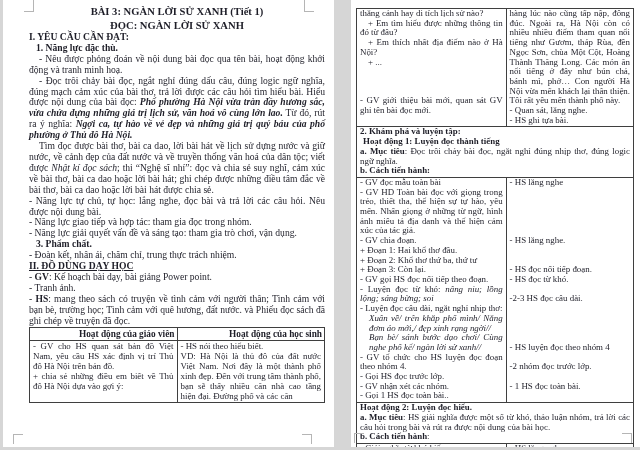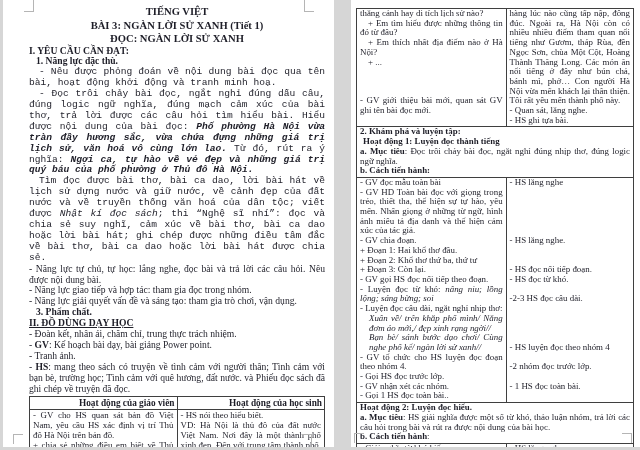--- a/index.html
+++ b/index.html
@@ -10,21 +10,21 @@
           font-family:"Liberation Serif","DejaVu Serif",serif;color:var(--ink);overflow:hidden;}
   .page{position:absolute;top:0;background:var(--page);height:447px;overflow:hidden;box-sizing:border-box;}
   .page-1{left:3px;width:331px;padding:5px 9px 0 26px;}
   .page-2{left:351px;width:289px;padding:6px 6px 0 5px;}
 
   
   .titles p{margin:0;text-align:center;font-size:10.6px;line-height:13.5px;}
 
   
   .body p{margin:0;font-size:9.6px;line-height:10.9px;text-align:justify;}
-  p.ind{text-indent:10px;font-family:Liberation Mono, monospace;}
+  p.ind{text-indent:10px;}
   p.pad{padding-left:7px;}
   p.pad2{padding-left:3px;}
   p.plus{text-indent:8px;}
   p.poem{padding-left:9px;}
 
   
   span.b{font-weight:bold;}
   span.i{font-style:italic;}
   span.bi{font-weight:bold;font-style:italic;}
   span.bu{font-weight:bold;text-decoration:underline;}
@@ -54,36 +54,35 @@
   .p2bl{left:354px;top:433px;}
   .p2br{left:622px;top:433px;}
 </style>
 </head>
 <body>
 
 <div class="canvas">
 
   <div class="page page-1">
     <div class="titles">
-        <p><span class="b">TIẾNG VIỆT</span></p>
         <p><span class="b">BÀI 3: NGÀN LỜI SỬ XANH (Tiết 1)</span></p>
         <p><span class="b">ĐỌC: NGÀN LỜI SỬ XANH</span></p>
       </div>
     <div class="body">
         <p><span class="b">I. YÊU CẦU CẦN ĐẠT:</span></p>
         <p class="pad"><span class="b">1. Năng lực đặc thù.</span></p>
         <p class="ind"><span>- Nêu được phỏng đoán về nội dung bài đọc qua tên bài, hoạt động khởi động và tranh  minh hoạ.</span></p>
         <p class="ind"><span>- Đọc trôi chảy bài đọc, ngắt nghỉ đúng dấu câu, đúng logic ngữ nghĩa, đúng mạch cảm xúc của bài thơ, trả lời được các câu hỏi tìm hiểu bài. Hiểu được nội dung của bài đọc: </span><span class="bi">Phố phường Hà Nội vừa tràn đầy hương sắc, vừa chứa đựng những giá trị lịch sử, văn hoá vô cùng lớn lao.</span><span> Từ đó, rút ra ý nghĩa: </span><span class="bi">Ngợi ca, tự hào về vẻ đẹp và những giá trị quý báu của phố phường ở Thủ đô Hà Nội.</span></p>
         <p class="ind"><span>Tìm đọc được bài thơ, bài ca dao, lời bài hát về lịch sử dựng nước và giữ nước, về cảnh đẹp của đất nước và về truyền thống văn hoá của dân tộc; viết được </span><span class="i">Nhật kí đọc sách</span><span>; thi “Nghệ sĩ nhí”: đọc và chia sẻ suy nghĩ, cảm xúc về bài thơ, bài ca dao hoặc lời bài hát; ghi chép được những điều tâm đắc về bài thơ, bài ca dao hoặc lời bài hát được chia sẻ.</span></p>
         <p><span>- Năng lực tự chủ, tự học: lắng nghe, đọc bài và trả lời các câu hỏi. Nêu được nội dung bài.</span></p>
         <p><span>- Năng lực giao tiếp và hợp tác: tham gia đọc trong nhóm.</span></p>
         <p><span>- Năng lực giải quyết vấn đề và sáng tạo: tham gia trò chơi, vận dụng.</span></p>
         <p class="pad"><span class="b">3. Phẩm chất.</span></p>
+        <p><span>- Đoàn kết, nhân ái, chăm chỉ, trung thực trách nhiệm.</span></p>
         <p><span class="bu">II. ĐỒ DÙNG DẠY HỌC</span></p>
-        <p><span>- Đoàn kết, nhân ái, chăm chỉ, trung thực trách nhiệm.</span></p>
         <p><span>- </span><span class="b">GV</span><span>: Kế hoạch bài dạy, bài giảng Power point.</span></p>
         <p><span>- Tranh ảnh.</span></p>
         <p><span>- </span><span class="b">HS</span><span>: mang theo sách có truyện về tình cảm với người thân; Tình cảm với bạn bè, trường học; Tình cảm với quê hương, đất nước. và Phiếu đọc sách đã ghi chép về truyện đã đọc.</span></p>
       </div>
     <table class="tbl-1">
       <colgroup>
           <col class="c1">
           <col>
         </colgroup>
       <tbody>

